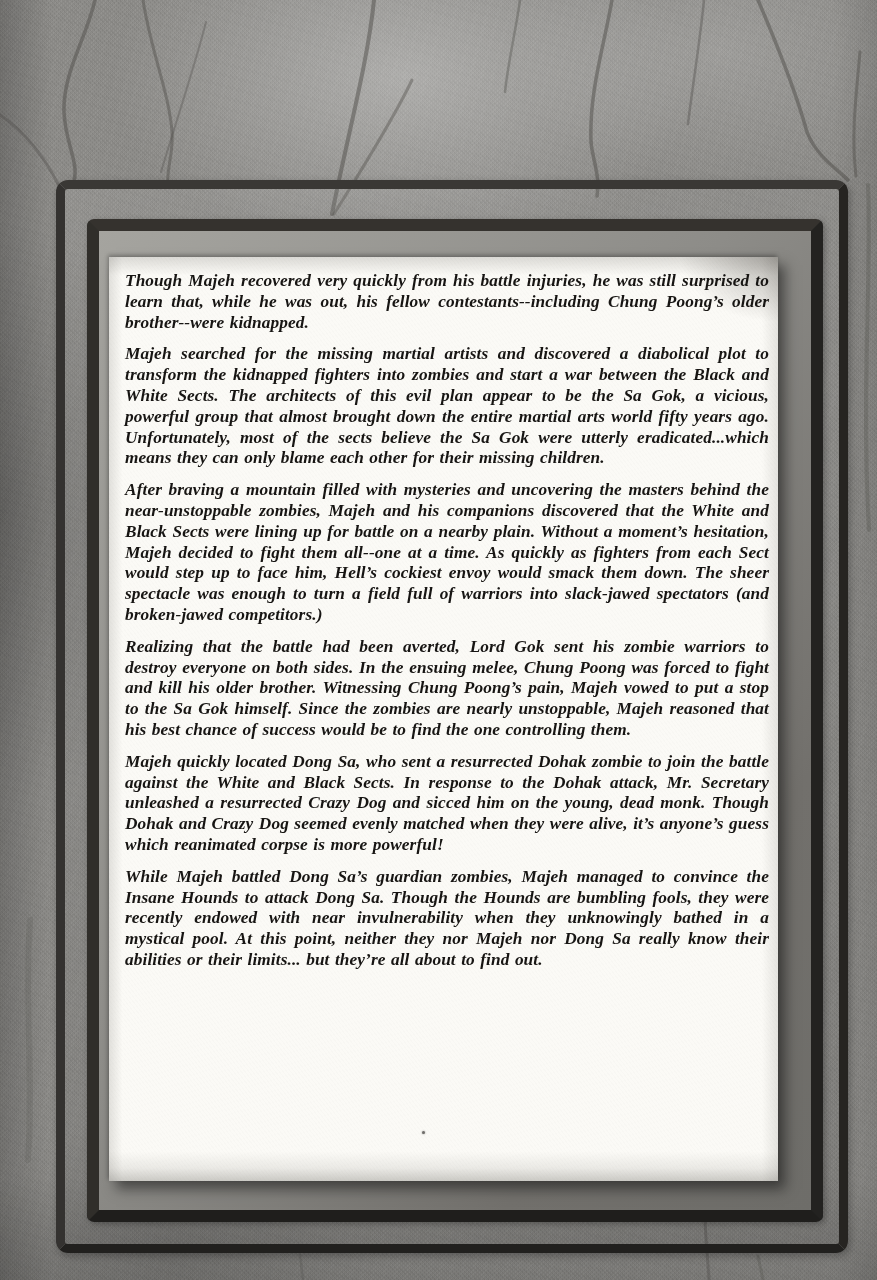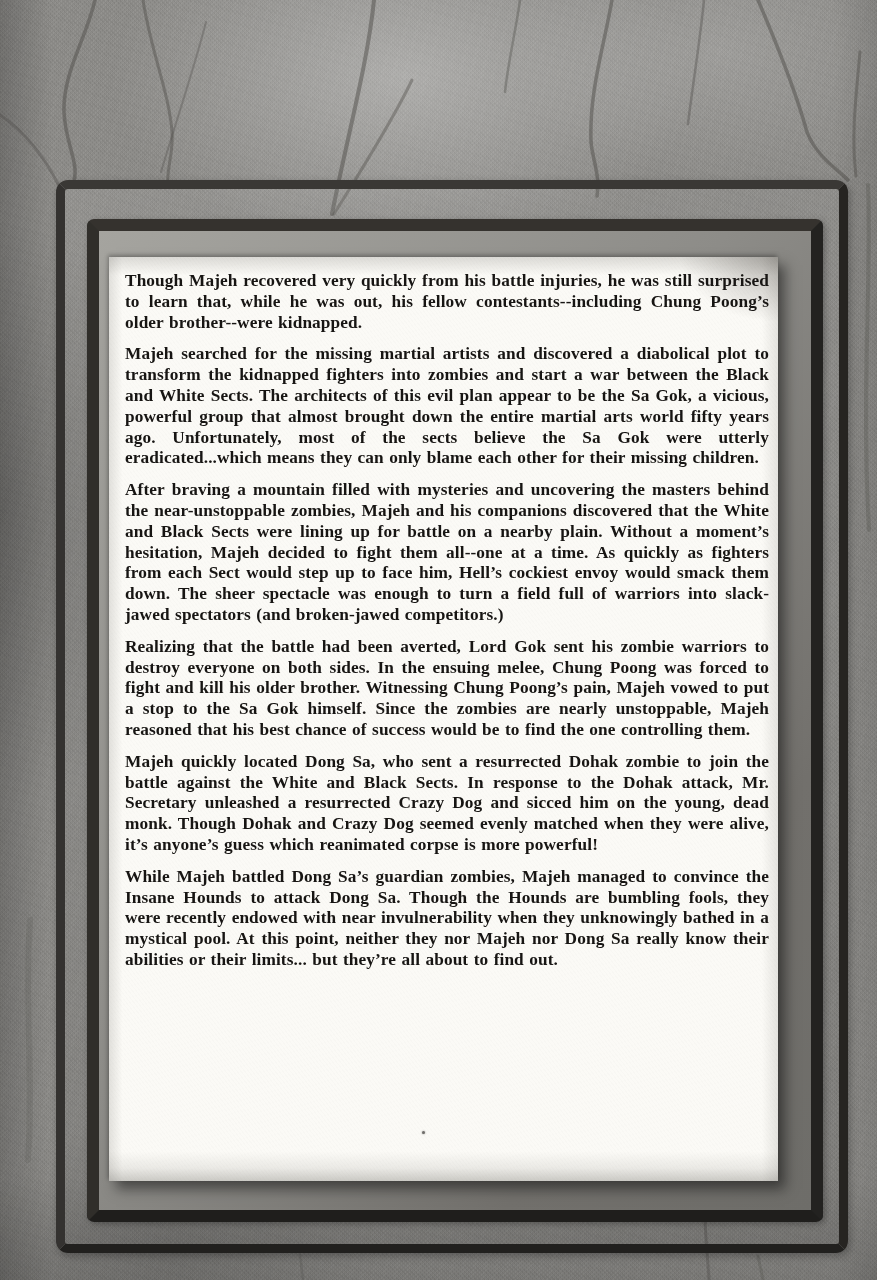--- a/index.html
+++ b/index.html
@@ -50,20 +50,21 @@
     left: 56px;
     top: 180px;
     width: 792px;
     height: 1073px;
     box-sizing: border-box;
     z-index: 2;
     border: 9px solid;
     border-color: #3a3835 #262421 #21201e #343230;
     border-radius: 12px;
     box-shadow: 2px 3px 9px rgba(0,0,0,0.30);
+    font-style: italic;
   }
   .frame-band {
     width: 100%;
     height: 100%;
     box-sizing: border-box;
     padding: 30px 16px 22px 22px;  
     border-radius: 4px;
     background: linear-gradient(160deg, rgba(255,255,255,0.06), rgba(0,0,0,0.10));
   }
   .frame-inner {

